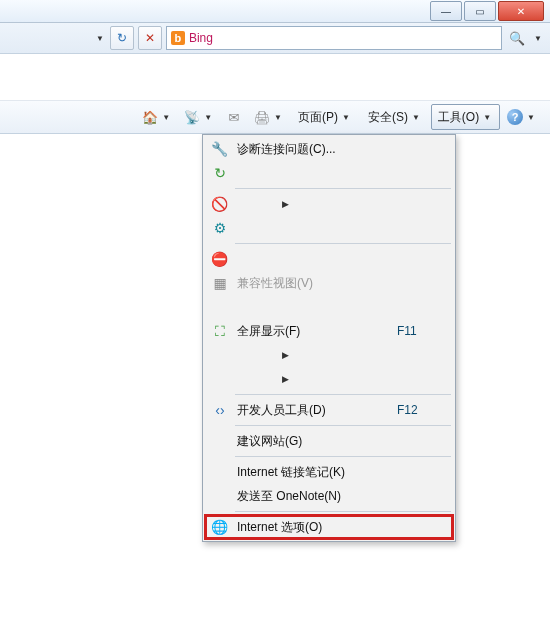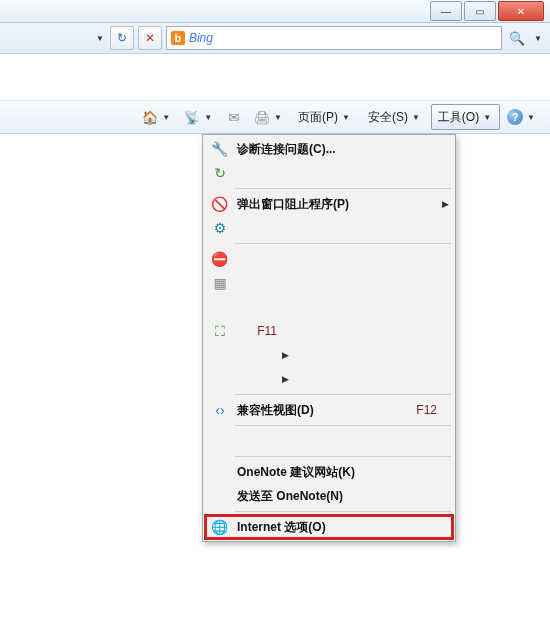--- a/index.html
+++ b/index.html
@@ -165,22 +165,22 @@
   .mi.disabled { color: #9a9a9a; }
   .mi .ic {
     width: 22px;
     height: 22px;
     display: flex;
     align-items: center;
     justify-content: center;
     margin-right: 6px;
     font-size: 14px;
   }
-  .mi .lbl { flex: 1; white-space: nowrap; font-weight: bold; }
-  .mi .hot { width: 40px; text-align: right; color: #7f1d1d; }
+  .mi .lbl { flex: 1; white-space: nowrap; }
+  .mi .hot { width: 40px; text-align: left; color: #0c4a6e; }
   .mi .sub { width: 12px; text-align: right; font-size: 9px; color: #333; }
   .sep {
     height: 1px;
     background: #c9d1da;
     margin: 3px 2px 3px 30px;
   }
   .mi.highlight {
     outline: 3px solid #d1201f;
     outline-offset: -2px;
   }
@@ -207,21 +207,21 @@
   <span style="width:84px"></span>
   <span class="dd">▼</span>
   <div class="smallbtn">
     <span class="c-blue">↻</span>
   </div>
   <div class="smallbtn red">
     <span>✕</span>
   </div>
   <div class="searchbox">
     <span class="bing-b">b</span>
-    <span style="font-style:italic;color:#3b82f6">Bing</span>
+    <span style="color:#be185d">Bing</span>
   </div>
   <div class="searchicon">
     <span>🔍</span>
   </div>
   <span class="dd">▼</span>
 </div>
 
 <div class="spacer"></div>
 
 <div class="toolbar">
@@ -266,77 +266,79 @@
       <span class="sub"></span>
     </div>
     <div class="mi">
       <span class="ic c-green">↻</span>
       <span class="hot"></span>
       <span class="sub"></span>
     </div>
     <div class="sep"></div>
     <div class="mi">
       <span class="ic c-orange">🚫</span>
-      <span class="lbl">弹出窗口阻止程序(P)</span>
       <span class="hot"></span>
       <span class="sub">▶</span>
     </div>
     <div class="mi">
       <span class="ic c-teal">⚙</span>
       <span class="hot"></span>
       <span class="sub"></span>
     </div>
     <div class="sep"></div>
     <div class="mi">
       <span class="ic c-red">⛔</span>
       <span class="hot"></span>
       <span class="sub"></span>
     </div>
     <div class="mi disabled">
       <span class="ic c-gray">▦</span>
+      <span class="lbl">兼容性视图(V)</span>
       <span class="hot"></span>
       <span class="sub"></span>
     </div>
     <div class="mi">
       <span class="ic "></span>
       <span class="hot"></span>
       <span class="sub"></span>
     </div>
     <div class="mi">
       <span class="ic c-green">⛶</span>
+      <span class="lbl">全屏显示(F)</span>
       <span class="hot">F11</span>
       <span class="sub"></span>
     </div>
     <div class="mi">
       <span class="ic "></span>
       <span class="hot"></span>
       <span class="sub">▶</span>
     </div>
     <div class="mi">
       <span class="ic "></span>
       <span class="hot"></span>
       <span class="sub">▶</span>
     </div>
     <div class="sep"></div>
     <div class="mi">
       <span class="ic c-blue">‹›</span>
-      <span class="lbl">兼容性视图(D)</span>
+      <span class="lbl">开发人员工具(D)</span>
       <span class="hot">F12</span>
       <span class="sub"></span>
     </div>
     <div class="sep"></div>
     <div class="mi">
       <span class="ic "></span>
-      <span class="hot"></span>
-      <span class="sub"></span>
-    </div>
-    <div class="sep"></div>
-    <div class="mi">
-      <span class="ic "></span>
-      <span class="lbl">OneNote 建议网站(K)</span>
+      <span class="lbl">建议网站(G)</span>
+      <span class="hot"></span>
+      <span class="sub"></span>
+    </div>
+    <div class="sep"></div>
+    <div class="mi">
+      <span class="ic "></span>
+      <span class="lbl">Internet 链接笔记(K)</span>
       <span class="hot"></span>
       <span class="sub"></span>
     </div>
     <div class="mi">
       <span class="ic "></span>
       <span class="lbl">发送至 OneNote(N)</span>
       <span class="hot"></span>
       <span class="sub"></span>
     </div>
     <div class="sep"></div>

